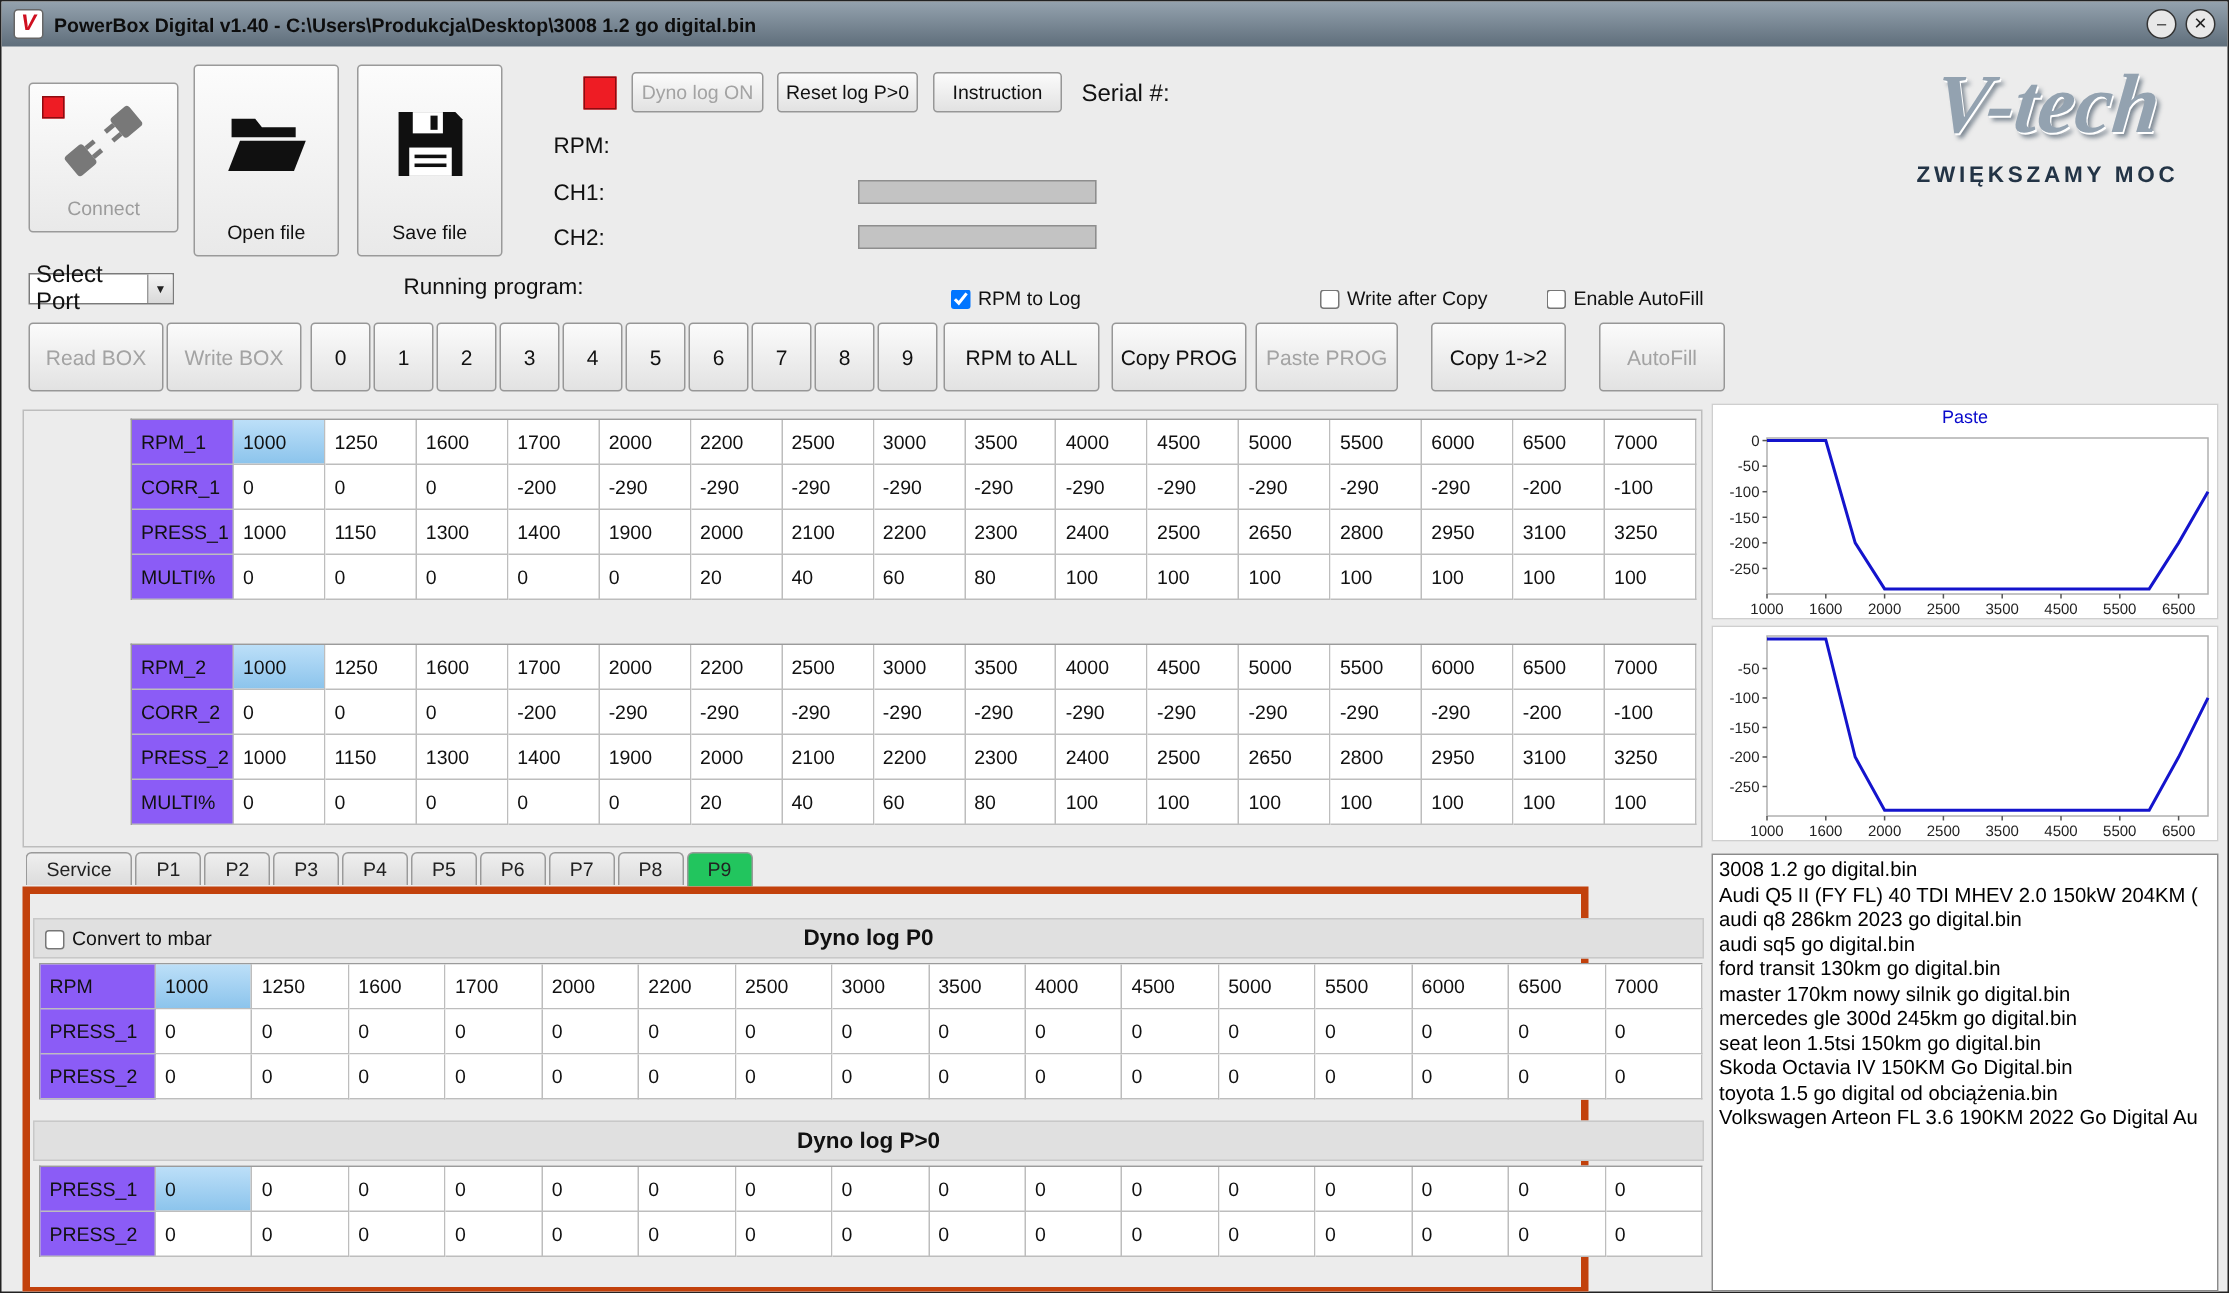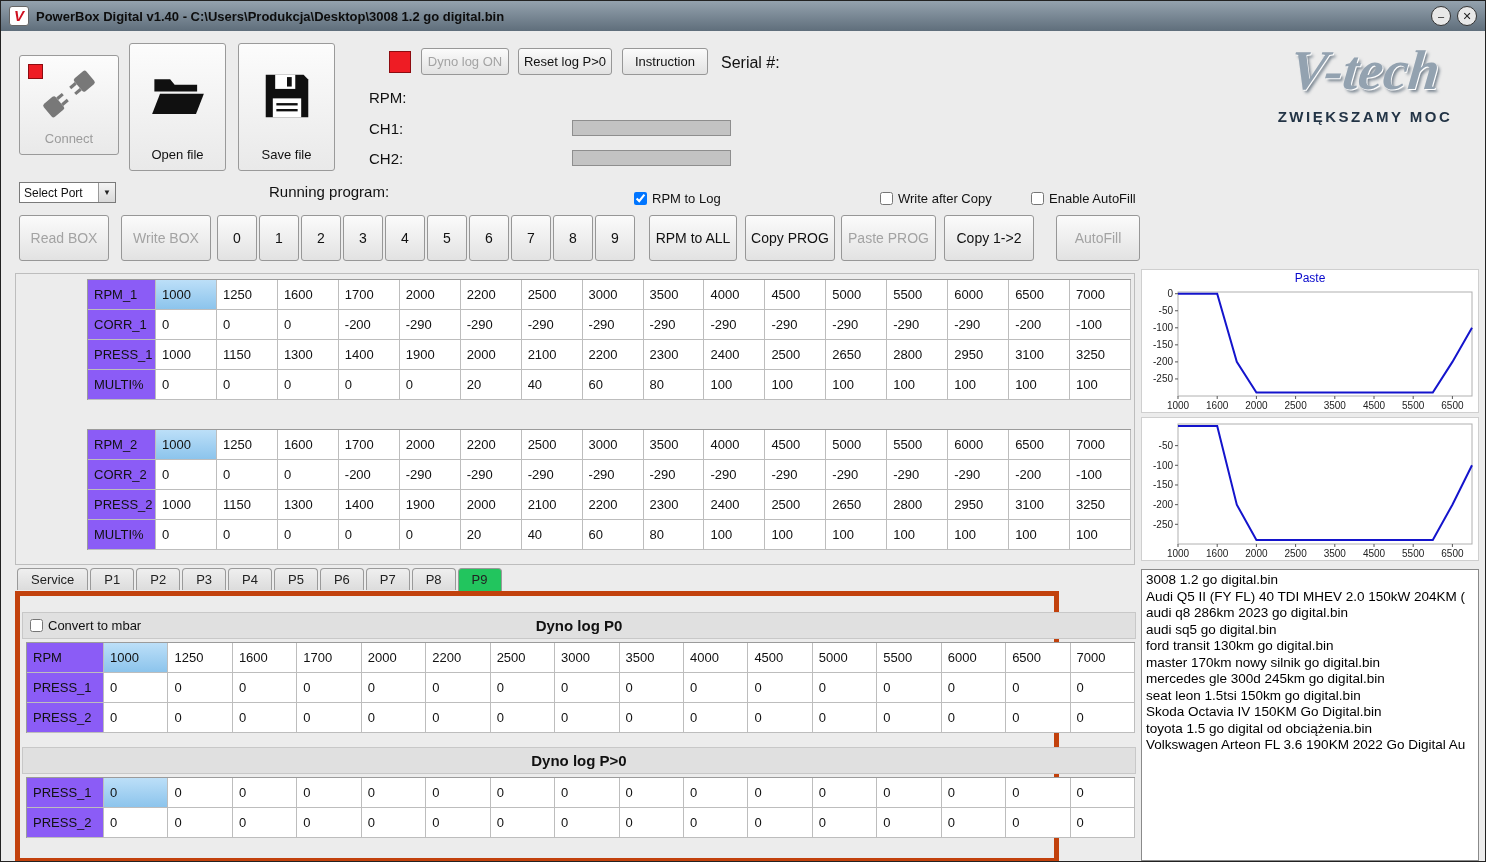--- a/index.html
+++ b/index.html
@@ -29,25 +29,25 @@
   .biglab{ font-size:13px; color:#111; }
   .biglab.dis{ color:#9c9c9c; }
   .led{ position:absolute; left:8px; top:8px; width:15px; height:15px; background:#ee1c24; border:1px solid #8d0b10; }
   .led.big{ position:absolute; width:22px; height:22px; }
 
   .lbl{ font-size:15px; color:#111; white-space:nowrap; }
   .lbl.small{ font-size:16px; }
   .pbar{ width:159px; height:16px; background:#c3c3c3; border:1px solid #8e8e8e; }
 
   .combo{ width:97px; height:21px; background:#fff; border:1px solid #7a7a7a; display:flex; align-items:center; }
-  .combo-text{ flex:1; font-size:12px; padding-left:4px; color:#111; }
+  .combo-text{ flex:1; font-size:16px; padding-left:4px; color:#111; }
   .combo-btn{ width:17px; height:100%; background:linear-gradient(#f4f4f4,#d9d9d9); border-left:1px solid #9a9a9a;
     font-size:8px; text-align:center; line-height:19px; color:#222; }
 
-  .chk{ display:flex; align-items:center; font-size:13px; color:#111; white-space:nowrap; }
+  .chk{ display:flex; align-items:flex-end; font-size:13px; color:#111; white-space:nowrap; }
   .chk input{ width:13px; height:13px; margin:0 5px 0 0; }
 
   
   .logo{ left:1256px; top:6px; width:216px; text-align:center; }
   .brand{ font-family:"Liberation Serif", serif; font-style:italic; font-weight:bold; font-size:56px;
     color:#93a2b0; text-shadow:1px 1px 0 #fff, 3px 3px 3px rgba(35,55,75,.55); transform:skewX(-6deg); line-height:1.2; }
   .tagline{ margin-top:4px; font-size:15px; font-weight:bold; letter-spacing:2.5px; color:#233446; }
 
   
   .actionrow{ left:18px; top:184px; height:46px; display:flex; align-items:stretch; }
@@ -172,38 +172,38 @@
       <input type="checkbox" style="">
       <span>Enable AutoFill</span>
     </label>
 
     <div class="logo">
       <div class="brand">V-tech</div>
       <div class="tagline">ZWIĘKSZAMY MOC</div>
     </div>
 
     <div class="actionrow">
-      <button class="btn dis" style="width:90px;margin-right:12px">Read BOX</button>
+      <button class="btn dis" style="width:90px;margin-right:2px">Read BOX</button>
       <button class="btn dis" style="width:90px;margin-right:6px">Write BOX</button>
       <span style="display:flex">
           <button class="btn digit">0</button>
           <button class="btn digit">1</button>
           <button class="btn digit">2</button>
           <button class="btn digit">3</button>
           <button class="btn digit">4</button>
           <button class="btn digit">5</button>
           <button class="btn digit">6</button>
           <button class="btn digit">7</button>
           <button class="btn digit">8</button>
           <button class="btn digit">9</button>
         </span>
-      <button class="btn" style="width:88px;margin-left:12px">RPM to ALL</button>
+      <button class="btn" style="width:104px;margin-left:2px">RPM to ALL</button>
       <button class="btn" style="width:90px;margin-left:8px">Copy PROG</button>
       <button class="btn dis" style="width:95px;margin-left:6px">Paste PROG</button>
-      <button class="btn" style="width:90px;margin-left:8px">Copy 1-&gt;2</button>
+      <button class="btn" style="width:90px;margin-left:22px">Copy 1-&gt;2</button>
       <button class="btn dis" style="width:84px;margin-left:22px">AutoFill</button>
     </div>
 
     <div class="frame" style="left:14px;top:242px;width:1120px;height:292px"></div>
     <div class="tgrid upper" style="left:86px;top:248px">
         <div class="tlabel">RPM_1</div>
         <div class="tcell hl">1000</div>
         <div class="tcell">1250</div>
         <div class="tcell">1600</div>
         <div class="tcell">1700</div>

